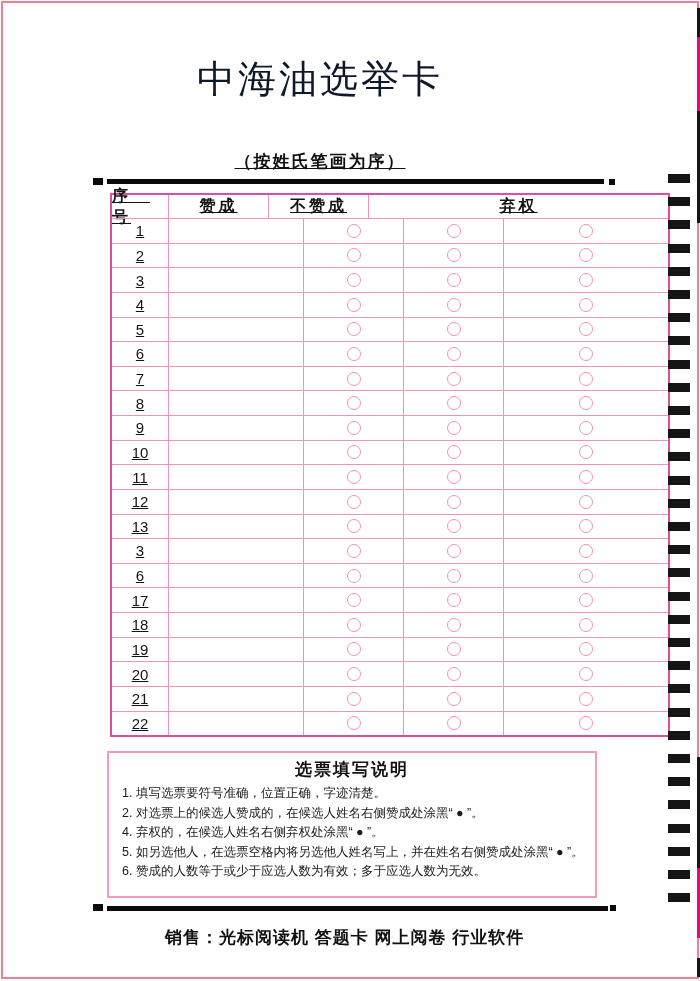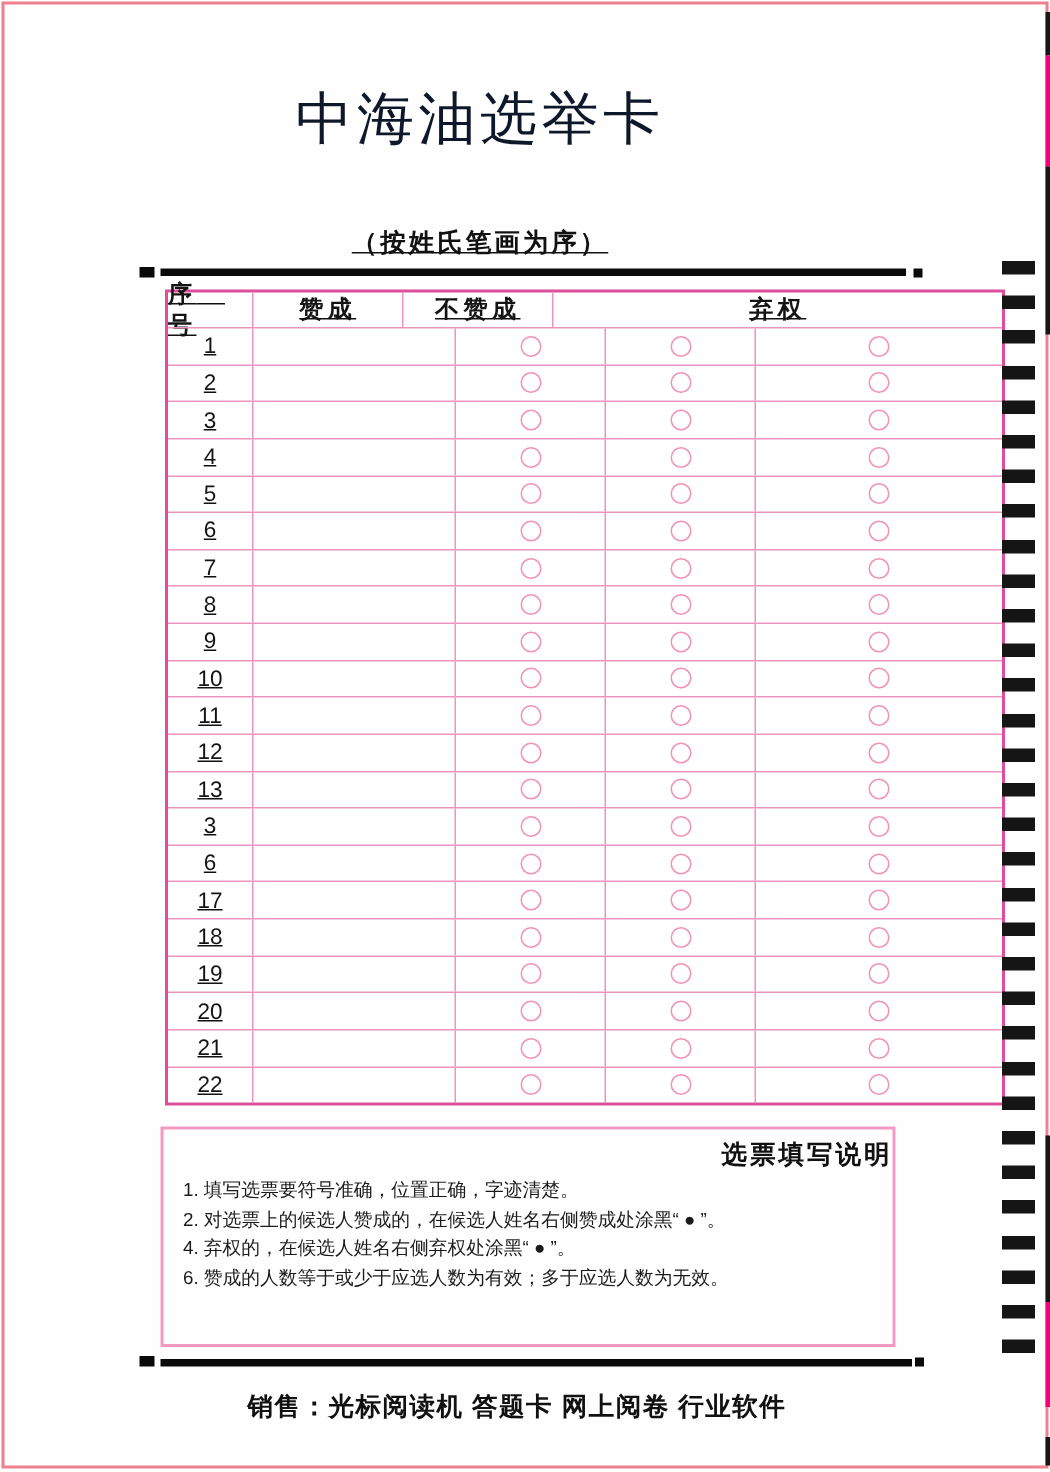--- a/index.html
+++ b/index.html
@@ -36,21 +36,21 @@
   .c-cand{flex:0 0 135px;}
   .c-opt{flex:0 0 100px;}
   .c-opt.last{flex:1 1 auto;border-right:none;}
   .head .cell{font-size:16px;font-weight:700;letter-spacing:3px;color:#141414;}
   .num-txt{font-size:15px;color:#141414;}
   .bubble{width:14px;height:14px;border:1.5px solid var(--bubble-stroke);border-radius:50%;
     box-sizing:border-box;background:#fff;}
   
   .instr-box{left:107px;top:751px;width:490px;height:147px;border:2px solid var(--box-border);
     box-sizing:border-box;background:#fefefe;}
-  .instr-title{text-align:right;font-size:17px;font-weight:700;letter-spacing:2px;margin:5px 0 3px 0;}
+  .instr-title{text-align:center;font-size:17px;font-weight:700;letter-spacing:2px;margin:5px 0 3px 0;}
   .instr-line{font-size:12.5px;line-height:19.5px;padding-left:13px;white-space:nowrap;color:#1a1a1a;}
   
   .footer-line{left:165px;top:926px;font-size:17px;font-weight:700;letter-spacing:1px;}
   
   .tmark{position:absolute;left:668px;width:22px;height:9px;background:var(--mark-black);}
   
   .edge{width:3px;left:697px;}
   .edge.black{background:#161616;}
   .edge.magenta{background:var(--edge-magenta);}
   .e1{top:8px;height:29px;}
@@ -418,20 +418,21 @@
   </div>
 
 </div>
 
 <div class="abs instr-box">
   <div class="instr-title">选票填写说明</div>
   <div>
       <div class="instr-line">1. 填写选票要符号准确，位置正确，字迹清楚。</div>
       <div class="instr-line">2. 对选票上的候选人赞成的，在候选人姓名右侧赞成处涂黑“ ● ”。</div>
       <div class="instr-line">4. 弃权的，在候选人姓名右侧弃权处涂黑“ ● ”。</div>
+      <div class="instr-line">5. 如另选他人，在选票空格内将另选他人姓名写上，并在姓名右侧赞成处涂黑“ ● ”。</div>
       <div class="instr-line">6. 赞成的人数等于或少于应选人数为有效；多于应选人数为无效。</div>
     </div>
 </div>
 
 <div class="abs rule rule-bot-capL"></div>
 <div class="abs rule rule-bot"></div>
 <div class="abs rule rule-bot-capR"></div>
 
 <div class="abs footer-line">销售：光标阅读机 答题卡 网上阅卷 行业软件</div>
 

